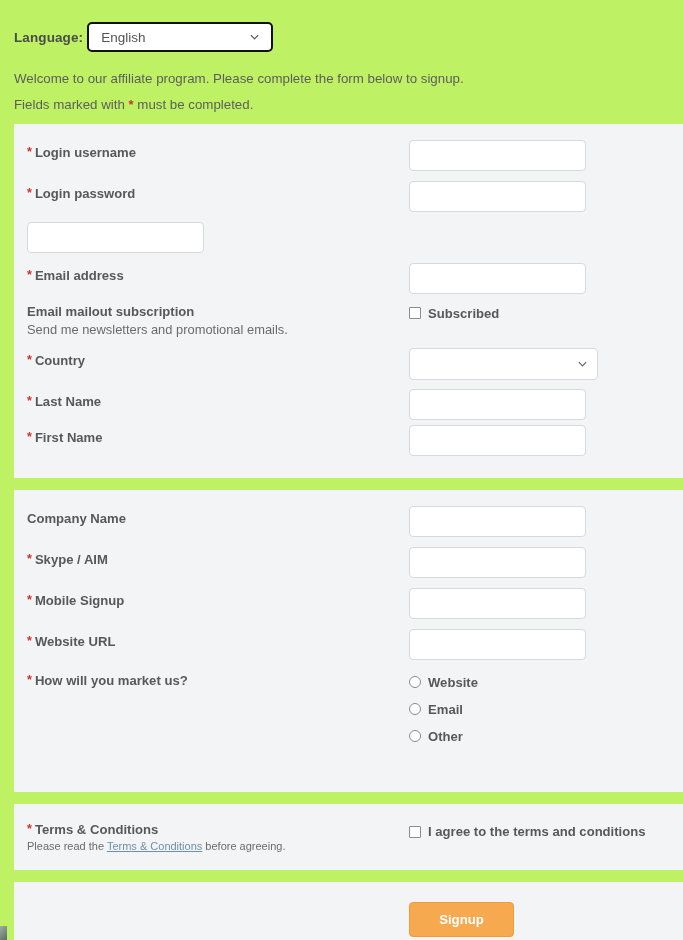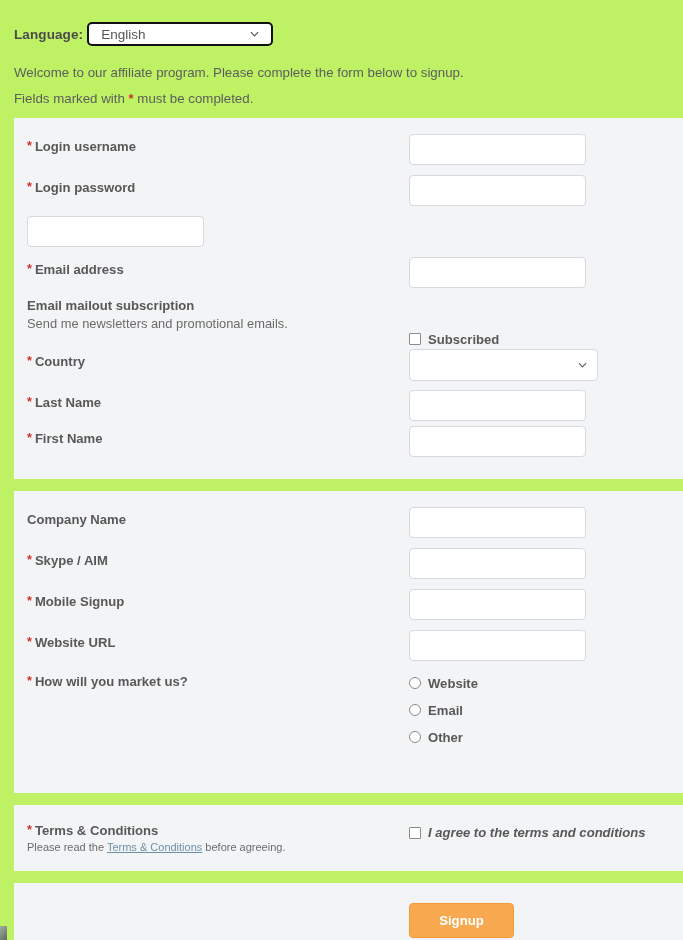--- a/index.html
+++ b/index.html
@@ -16,21 +16,21 @@
   .lang-row {
     display: flex; align-items: center;
     padding: 22px 0 0 14px;
   }
   .lang-label {
     font-size: 13.5px; font-weight: bold; color: #4b4b4b;
     margin-right: 4px; letter-spacing: .1px;
   }
   .lang-select-wrap {
     position: relative;
-    width: 186px; height: 24px;
+    width: 186px; height: 30px;
     border: 2.5px solid #111;
     border-radius: 5px;
     background: #fff;
     display: flex; align-items: center;
   }
   .lang-select-wrap .value {
     font-size: 13.5px; color: #555; padding-left: 12px;
   }
   .lang-chev {
     position: absolute; right: 12px; top: 50%;
@@ -86,21 +86,21 @@
     position: relative; width: 189px; height: 32px;
     border: 1px solid #d6d9dd; border-radius: 4px; background: #fff;
     display: flex; align-items: center;
   }
   .sel-wrap .sel-chev {
     position: absolute; right: 10px; top: 50%;
     transform: translateY(-50%); width: 9px; height: 9px;
   }
 
   
-  .chk-row { display: flex; align-items: center; padding-top: 6px; margin-top: 32px; }
+  .chk-row { display: flex; align-items: center; padding-top: 6px; }
   .box {
     width: 12px; height: 12px; border: 1px solid #8b8b8b;
     background: #fff; border-radius: 1px; flex: 0 0 12px;
   }
   .circle {
     width: 12px; height: 12px; border: 1px solid #8b8b8b;
     background: #fff; border-radius: 50%; flex: 0 0 12px;
   }
   .chk-txt {
     margin-left: 7px; font-size: 13.1px; font-weight: bold; color: #585858;
@@ -110,21 +110,21 @@
   .radio-item { display: flex; align-items: center; margin-bottom: 12px; }
 
   
   .terms-row { display: flex; align-items: flex-start; padding: 2px 0 0 13px; }
   .terms-left { width: 382px; flex: 0 0 382px; }
   .terms-title { font-size: 13.1px; font-weight: bold; color: #585858; }
   .terms-title .star { color: #d0312d; margin-right: 3px; vertical-align: 1px; font-size: 12.5px; }
   .terms-sub { font-size: 11px; color: #6b6b6b; margin-top: 3px; }
   .terms-link { color: #6d90a8; text-decoration: underline; }
   .terms-right { flex: 1; display: flex; align-items: flex-start; padding-top: 2px; }
-  .terms-right .chk-txt { overflow: hidden; font-style: italic; }
+  .terms-right .chk-txt { overflow: hidden; }
 
   
   .submit-panel {
     background: #f3f4f6; margin-left: 14px; width: 669px;
     padding: 20px 0; display: flex; justify-content: flex-start;
   }
   .signup-btn {
     margin-left: 395px;
     width: 105px; height: 35px;
     background: #f7a94f; border: 1px solid #f09a3a;

